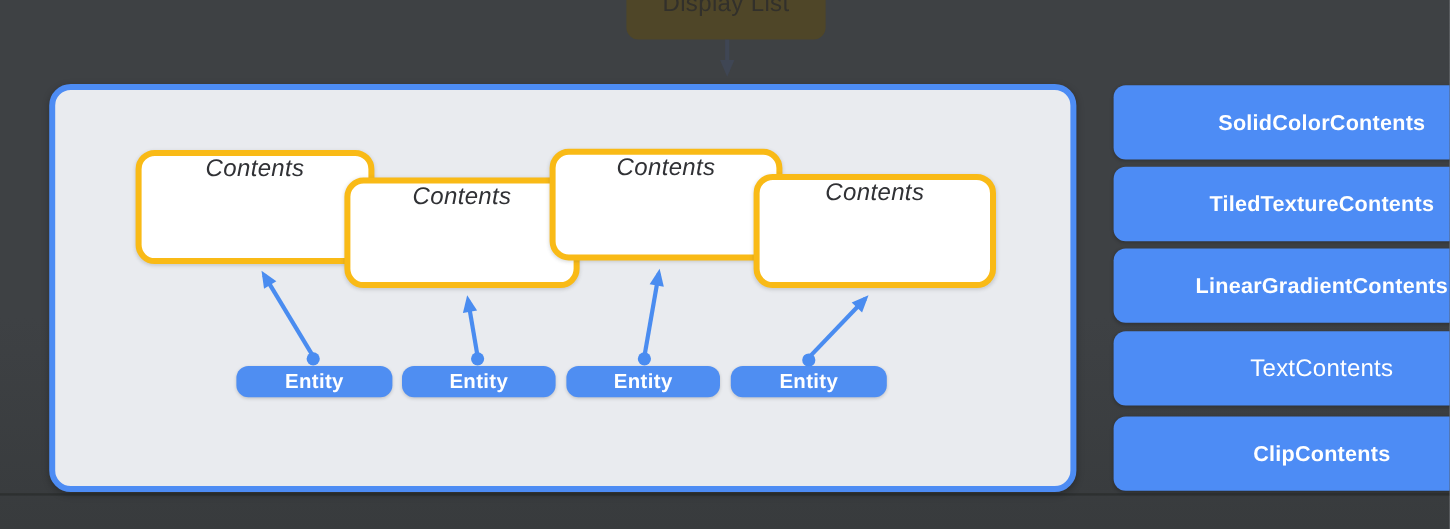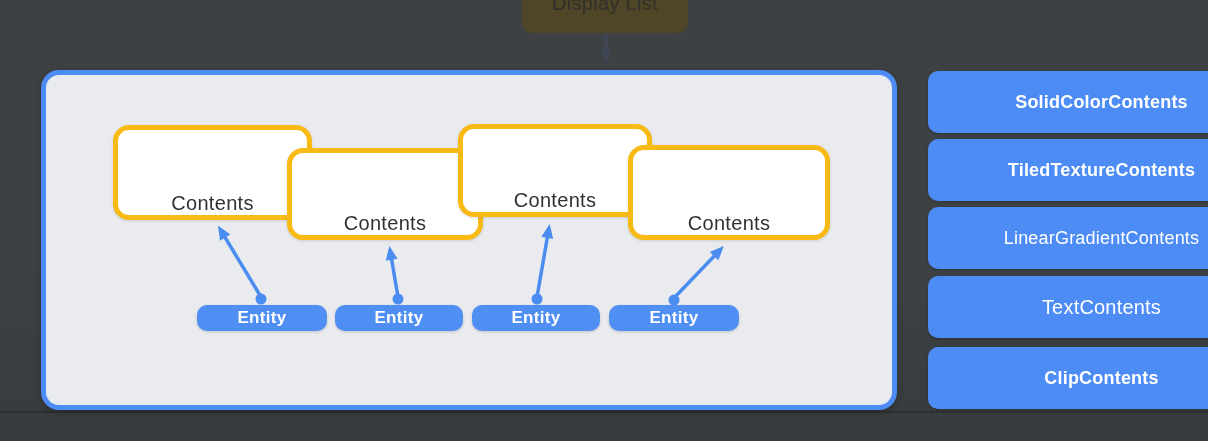--- a/index.html
+++ b/index.html
@@ -51,24 +51,25 @@
     border:5px solid var(--container-border);
     border-radius:18px;
     box-shadow:0 2px 6px rgba(0,0,0,.25);
   }
   
   .cbox{
     position:absolute;box-sizing:border-box;
     background:var(--contents-bg);
     border:5px solid var(--contents-border);
     border-radius:16px;
-    display:flex;align-items:flex-end;justify-content:center;
+    display:flex;align-items:flex-start;justify-content:center;
     color:var(--contents-text);
     font-size:20px;letter-spacing:.3px;
     box-shadow:0 1px 3px rgba(60,64,67,.18);
+    font-style:italic;
   }
   .cbox1{left:113px;top:125px;width:199px;height:95px;z-index:2;}
   .cbox2{left:287px;top:148px;width:196px;height:92px;z-index:3;}
   .cbox3{left:458px;top:124px;width:194px;height:93px;z-index:4;}
   .cbox4{left:628px;top:145px;width:202px;height:95px;z-index:5;}
   
   .entity{
     position:absolute;top:305px;height:26px;box-sizing:border-box;
     background:var(--entity-bg);
     border-radius:10px;
@@ -169,21 +170,21 @@
     </g>
   </svg>
 
   <div class="sidebar-item si1">
     <span style="font-weight: 700;">SolidColorContents</span>
   </div>
   <div class="sidebar-item si2">
     <span style="font-weight: 700;">TiledTextureContents</span>
   </div>
   <div class="sidebar-item si3">
-    <span style="font-weight: 400;">LinearGradientContents</span>
+    <span style="font-weight: 700;">LinearGradientContents</span>
   </div>
   <div class="sidebar-item si5">
     <span style="font-weight: 700;">ClipContents</span>
   </div>
   <div class="sidebar-item si4">
     <span style="font-weight: 400; font-size: 20px;">TextContents</span>
   </div>
 
   <div class="bottom-line"></div>
 </div>

